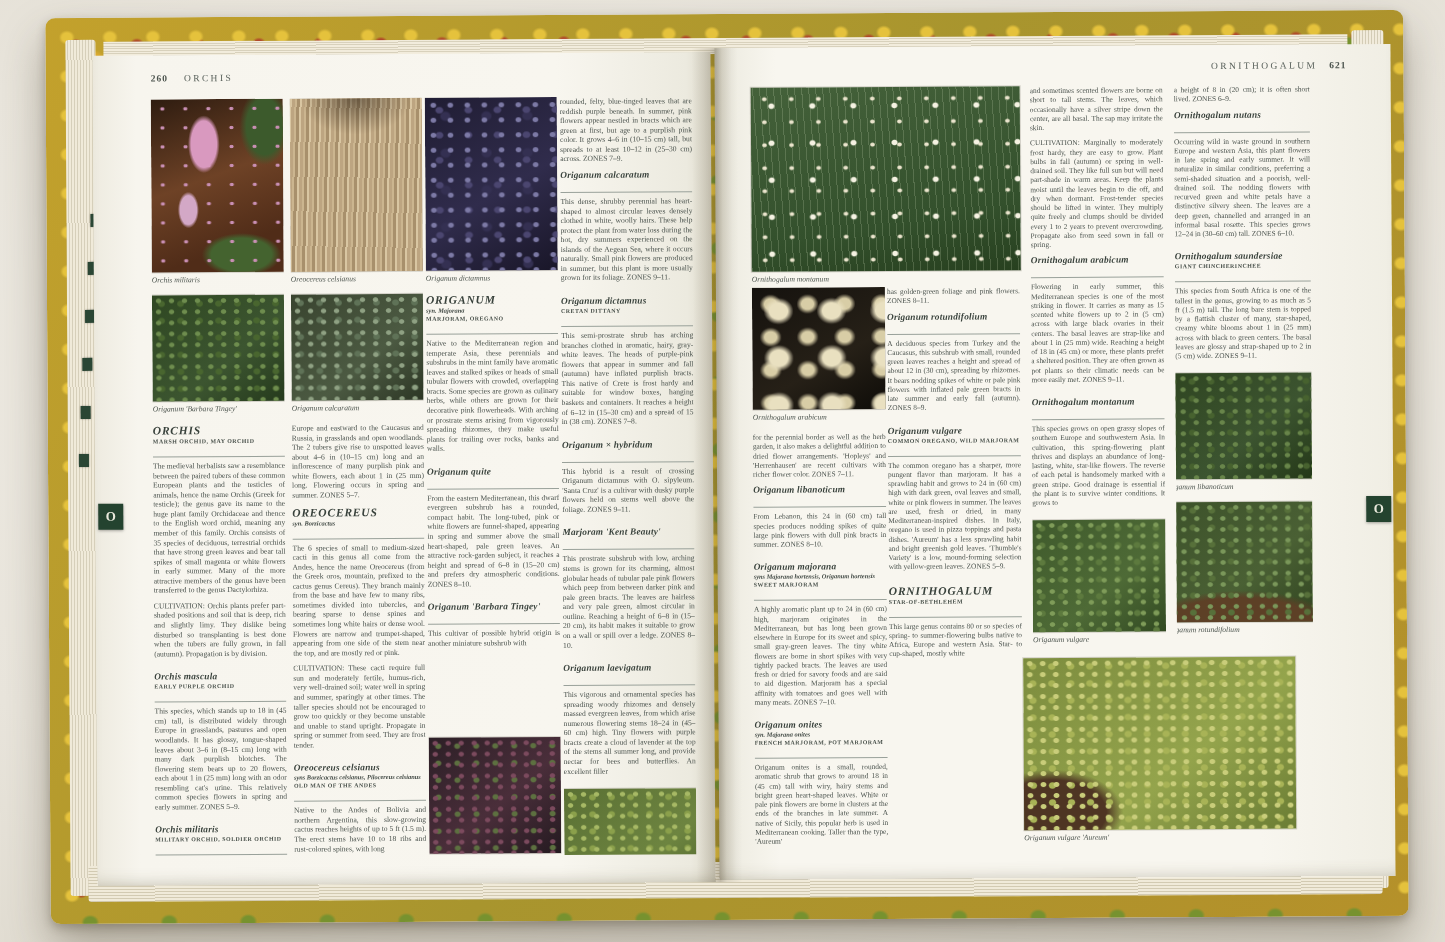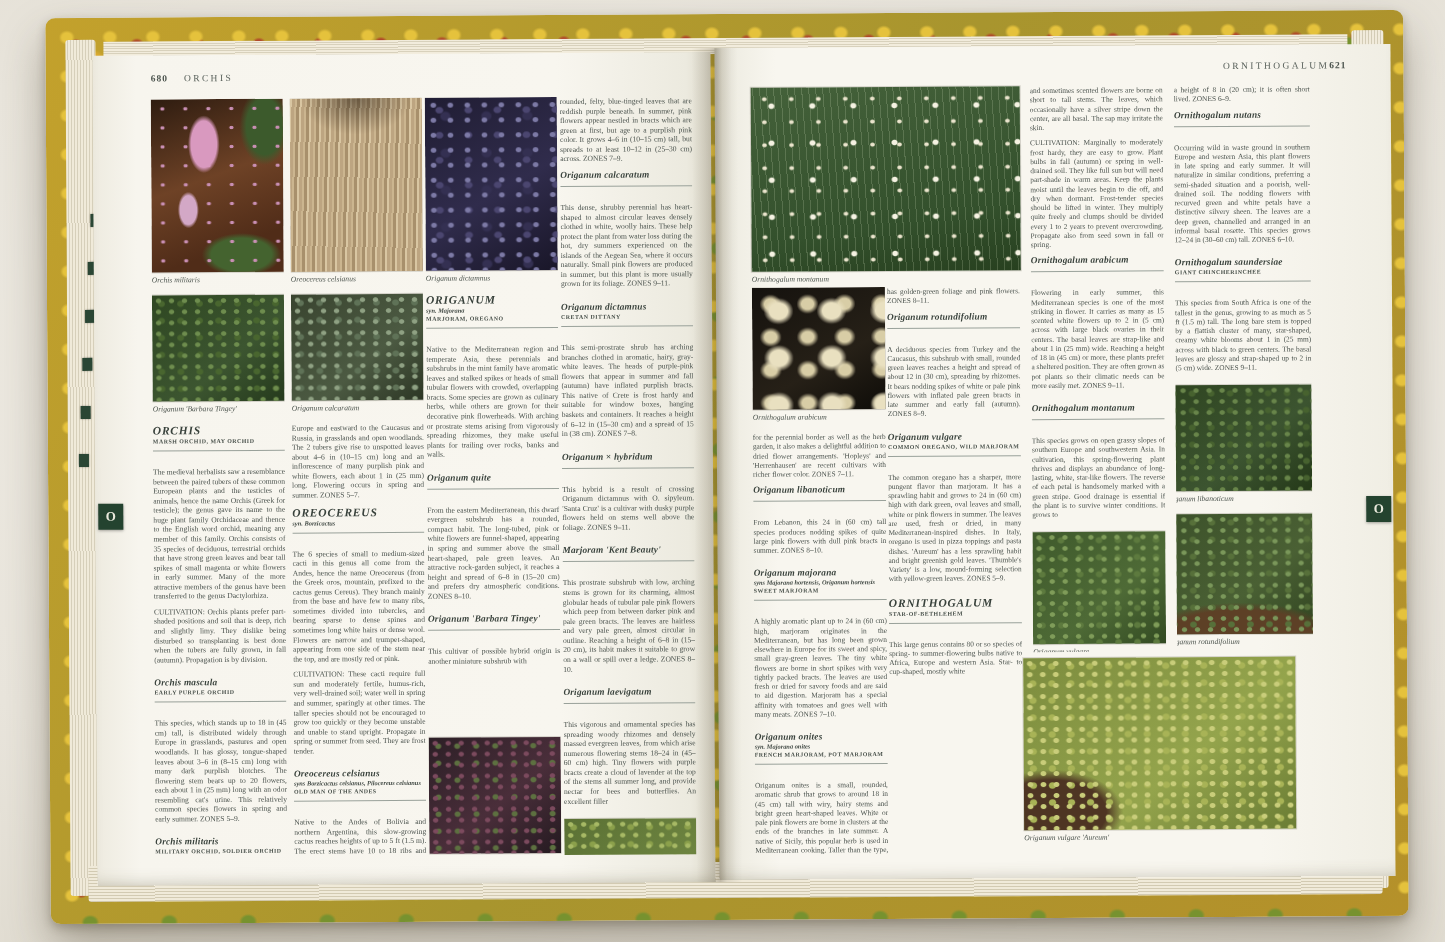--- a/index.html
+++ b/index.html
@@ -39,27 +39,27 @@
     background:linear-gradient(90deg,#d8d4c4 0,#efede3 2.5%,#f8f6ef 9%,#f8f6ef 80%,#f0eee4 100%);
     box-shadow:inset 0 -12px 16px -12px rgba(90,80,50,.30);}
   .gutter{position:absolute;left:646px;top:34px;width:46px;height:834px;pointer-events:none;
     background:linear-gradient(90deg,rgba(60,50,30,0) 0,rgba(60,50,30,.16) 40%,rgba(60,50,30,.26) 52%,rgba(60,50,30,.10) 66%,rgba(60,50,30,0) 100%);}
   .tab{position:absolute;width:25px;height:26px;background:#24432f;color:#e9e9dc;
     display:flex;align-items:center;justify-content:center;font-size:13px;font-weight:bold;
     box-shadow:0 1px 3px rgba(0,0,0,.35);}
   
   .phead{position:absolute;font-size:9.5px;letter-spacing:2.4px;color:#5a625c;}
   .phead .num{font-weight:bold;letter-spacing:1px;margin-right:16px;color:#4c544e;}
-  .phead .num-r{font-weight:bold;letter-spacing:1px;margin-left:0;color:#4c544e;}
+  .phead .num-r{font-weight:bold;letter-spacing:1px;margin-left:12px;color:#4c544e;}
   
   .col{position:absolute;display:flex;flex-direction:column;overflow:hidden;}
   .body{font-size:7.6px;line-height:1.26;text-align:justify;color:#4a524d;margin:0 0 6px;}
   .pg-right .body{font-size:7.4px;line-height:1.25;}
   .entry{margin:0 0 7px;}
-  .ehead{border-bottom:1px solid #99a19a;padding-bottom:6px;margin:0 0 16px;}
+  .ehead{border-bottom:1px solid #99a19a;padding-bottom:12px;margin:0 0 4px;}
   .etitle{font-style:italic;font-weight:bold;font-size:9.3px;color:#39423c;letter-spacing:.2px;display:block;}
   .genus .etitle{font-size:11.5px;letter-spacing:.8px;}
   .esyn{display:block;font-size:6.4px;font-weight:bold;font-style:italic;color:#434b46;margin-top:1px;}
   .ecommon{display:block;font-size:5.9px;font-weight:bold;letter-spacing:.5px;color:#4a524c;margin-top:2px;}
   .fig{margin:0 0 2px;}
   .cap{font-style:italic;font-size:7.6px;color:#4d554f;margin:3px 0 9px;}
   .push{margin-top:auto;}
   .fig-offset{margin-left:-12px;}
   .absfig{position:absolute;}
   
@@ -152,21 +152,21 @@
     <div class="edge-mark" style="left:41px;top:244px"></div>
     <div class="edge-mark" style="left:38px;top:292px"></div>
     <div class="edge-mark" style="left:35px;top:340px"></div>
     <div class="edge-mark" style="left:33px;top:388px"></div>
     <div class="edge-mark" style="left:31px;top:436px"></div>
     <div class="edge-mark" style="left:1322px;top:600px"></div>
     <div class="edge-mark" style="left:1320px;top:660px"></div>
 
     <div class="page pg-left">
       <div class="phead" style="left:58px;top:18px">
-        <span class="num">680</span><span>ORCHIS</span>
+        <span class="num">260</span><span>ORCHIS</span>
       </div>
 
       <div class="col" style="left:58px;top:44px;width:132px;height:758px">
         <figure class="fig">
           <div class="ph ph-orchis" style="height:173px"></div>
           <figcaption class="cap">Orchis militaris</figcaption>
         </figure>
         <figure class="fig">
           <div class="ph leafy ph-tingey" style="height:106px"></div>
           <figcaption class="cap">Origanum 'Barbara Tingey'</figcaption>

